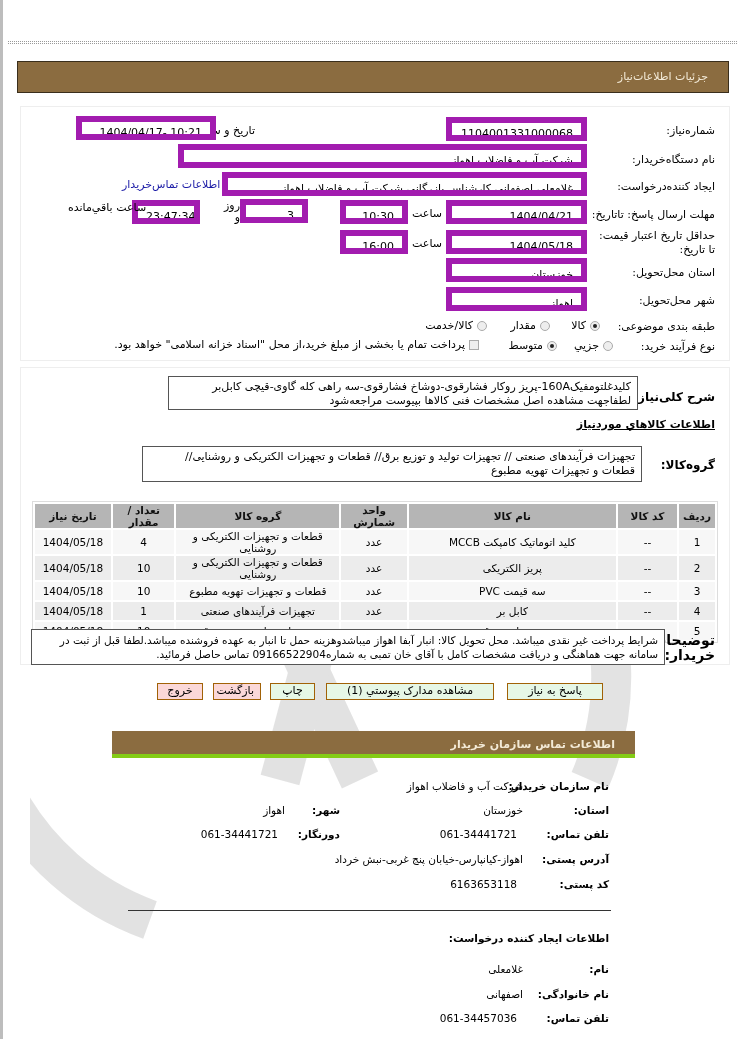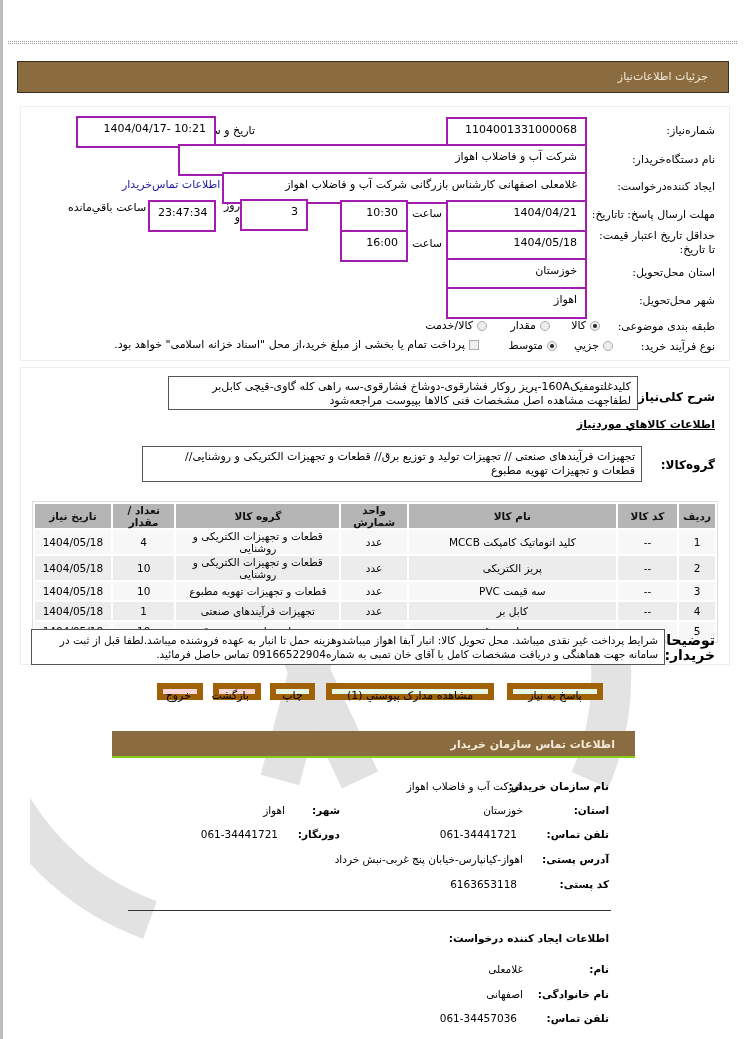--- a/index.html
+++ b/index.html
@@ -15,39 +15,39 @@
   .left-edge { position:absolute; left:0; top:0; width:3px; height:1039px; background:#bdbdbd; }
   .dotted-rule { position:absolute; left:8px; right:8px; top:41px; height:3px; border-top:1px dotted #999; border-bottom:1px dotted #999; }
   .watermark { position:absolute; left:30px; top:360px; width:620px; height:620px; pointer-events:none; }
   .hdr-bar {
     position:absolute; left:17px; top:61px; width:712px; height:32px;
     background:#8b6c40; border:1px solid #3a2e1c;
     color:#f3ead7; font-size:11px; padding-right:20px; line-height:30px;
   }
   .panel { position:absolute; left:20px; width:710px; background:#fff; border:1px solid #eee; }
   .lbl { position:absolute; text-align:right; white-space:nowrap; }
-  .box { position:absolute; border:2px solid #a21caf; background:#fff; text-align:right; padding:0 8px; line-height:22px; height:32px; white-space:nowrap; overflow:hidden; }
+  .box { position:absolute; border:6px solid #a21caf; background:#fff; text-align:right; padding:0 8px; line-height:22px; height:24px; white-space:nowrap; overflow:hidden; }
   .box.ltr { direction:ltr; text-align:right; }
   .link { position:absolute; color:#1a1aa6; text-decoration:none; }
   .radio { display:inline-block; width:10px; height:10px; border-radius:50%; border:1px solid #aaa; background:#eee; vertical-align:middle; position:relative; }
   .radio.on::after { content:""; position:absolute; left:2px; top:2px; width:4px; height:4px; border-radius:50%; background:#222; }
   .chk { display:inline-block; width:10px; height:10px; border:1px solid #aaa; background:#eee; vertical-align:middle; }
   .opt { position:absolute; white-space:nowrap; }
   .opt span.t { margin-right:4px; }
   .bold { font-weight:bold; }
   .txtbox { position:absolute; border:1px solid #555; background:#fff; padding:3px 6px; line-height:14px; text-align:right; }
   table.items { position:absolute; left:32px; top:501px; width:686px; border-collapse:separate; border-spacing:2px; font-size:10.5px; background:#fff; border:1px solid #ddd; }
   table.items th { background:#b5b5b5; color:#111; font-weight:bold; height:22px; text-align:center; padding:0 4px; }
   table.items td { height:18px; text-align:center; padding:0 4px; }
   table.items tr:nth-child(even) td { background:#ececec; }
   table.items tr:nth-child(odd) td { background:#f7f7f7; }
-  .btn { position:absolute; top:683px; height:17px; border:6px solid #a16207; font-size:11px; line-height:14px; text-align:center; padding:0 6px; white-space:nowrap; }
+  .btn { position:absolute; top:683px; height:17px; border:1px solid #a16207; font-size:11px; line-height:14px; text-align:center; padding:0 6px; white-space:nowrap; }
   .btn.green { background:#e6f7e6; }
   .btn.red { background:#fbd8d8; }
-  .hdr2 { position:absolute; left:112px; top:731px; width:523px; height:27px; background:#8b6c40; color:#f3ead7; font-weight:bold; font-size:11px; line-height:27px; padding-right:20px; border-bottom:2px solid #84cc16; }
+  .hdr2 { position:absolute; left:112px; top:731px; width:523px; height:27px; background:#8b6c40; color:#f3ead7; font-weight:bold; font-size:11px; line-height:27px; padding-right:20px; border-bottom:4px solid #84cc16; }
   .ci { position:absolute; white-space:nowrap; font-size:10.5px; }
   .ci.b { font-weight:bold; }
   .hr { position:absolute; left:128px; width:483px; top:910px; border-top:1px solid #333; }
 </style>
 </head>
 <body>
 
 <div class="left-edge"></div>
 <div class="dotted-rule"></div>
 
@@ -78,21 +78,21 @@
 <span class="lbl" style="right:30px; top:180px;margin-left:15px;">ايجاد کننده‌درخواست:</span>
 <div class="box" style="left:222px; top:172px; width:365px;">غلامعلی  اصفهانی کارشناس بازرگانی شرکت آب و فاضلاب  اهواز</div>
 <a class="link" style="left:122px; top:178px;" href="#">اطلاعات تماس‌خريدار</a>
 
 <span class="lbl" style="right:30px; top:208px;">مهلت ارسال پاسخ: تاتاريخ:</span>
 <div class="box ltr" style="left:446px; top:200px; width:141px;">1404/04/21</div>
 <span class="lbl" style="right:303px; top:207px;">ساعت</span>
 <div class="box ltr" style="left:340px; top:200px; width:68px;">10:30</div>
 <div class="box ltr" style="left:240px; top:199px; width:68px;">3</div>
 <span class="lbl" style="left:218px; top:200px; width:22px; white-space:normal; line-height:12px;">روز و</span>
-<div class="box ltr" style="left:148px; top:200px; width:68px;">23:47:34</div>
+<div class="box ltr" style="left:132px; top:200px; width:68px;">23:47:34</div>
 <span class="lbl" style="left:68px; top:201px;">ساعت باقي‌مانده</span>
 
 <span class="lbl" style="right:30px; top:229px; width:122px; white-space:normal; line-height:14px;">حداقل تاريخ اعتبار قيمت: تا تاريخ:</span>
 <div class="box ltr" style="left:446px; top:230px; width:141px;">1404/05/18</div>
 <span class="lbl" style="right:303px; top:237px;">ساعت</span>
 <div class="box ltr" style="left:340px; top:230px; width:68px;">16:00</div>
 
 <span class="lbl" style="right:30px; top:266px;">استان محل‌تحويل:</span>
 <div class="box" style="left:446px; top:258px; width:141px;">خوزستان</div>
 

